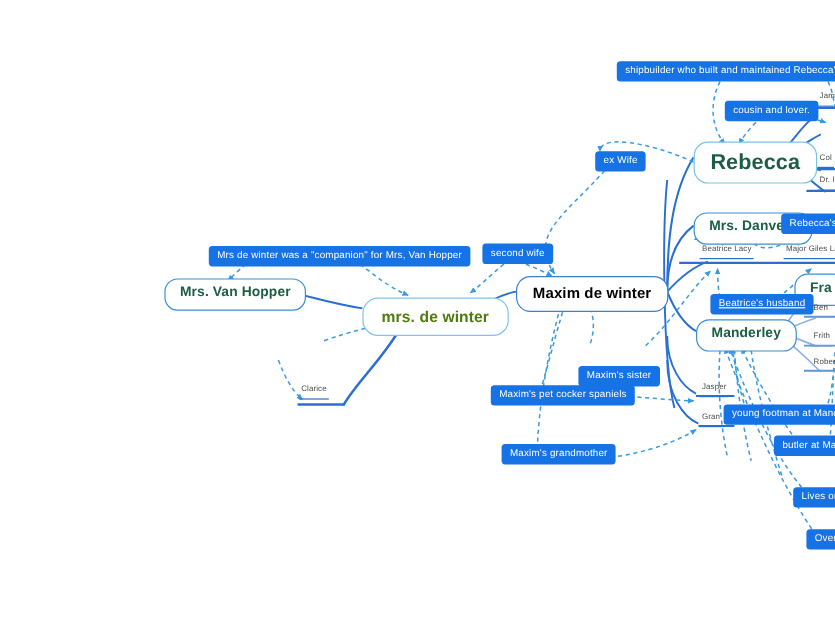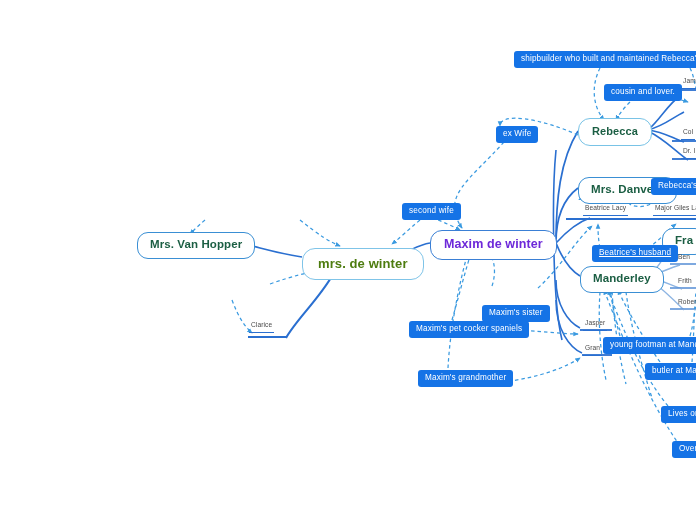--- a/index.html
+++ b/index.html
@@ -47,30 +47,30 @@
   .topic.root {
     border-color: #7fc4e8;
     border-width: 1.6px;
     border-radius: 13px;
     color: #4d7c0f;
     font-size: 13px;
     padding: 8px 15px 9px 15px;
   }
   .topic.primary {
     border-color: #3a7fd5;
-    color: #6d28d9;
+    color: #000000;
     font-size: 12.5px;
     border-radius: 12px;
     padding: 7px 13px 8px 13px;
   }
   .topic.rebecca {
     border-color: #79c3e6;
     border-radius: 12px;
     color: #1b5e43;
-    font-size: 11px;
+    font-size: 18px;
     padding: 7px 13px 8px 13px;
   }
   
   .callout {
     background: #1573e6;
     color: #ffffff;
     border-radius: 3px;
     padding: 4px 7px 5px 7px;
     font-size: 8.2px;
     letter-spacing: .15px;
@@ -215,20 +215,21 @@
   <div class="node topic" style="left:137px; top:232px;padding-left:12px;">Mrs. Van Hopper</div>
 
   <div class="node topic rebecca" style="left:578px; top:118px;">Rebecca</div>
 
   <div class="node topic" style="left:578px; top:177px;">Mrs. Danvers</div>
 
   <div class="node topic" style="left:580px; top:266px;">Manderley</div>
 
   <div class="node topic" style="left:662px; top:228px;">Fra</div>
 
+  <div class="node callout" style="left:174px; top:205px;">Mrs de winter was a "companion" for Mrs, Van Hopper</div>
 
 
   <div class="node callout" style="left:402px; top:203px;">second wife</div>
 
   <div class="node callout" style="left:496px; top:126px;">ex Wife</div>
 
   <div class="node callout" style="left:514px; top:51px;">shipbuilder who built and maintained Rebecca's boat</div>
 
   <div class="node callout" style="left:604px; top:84px;">cousin and lover.</div>
 

